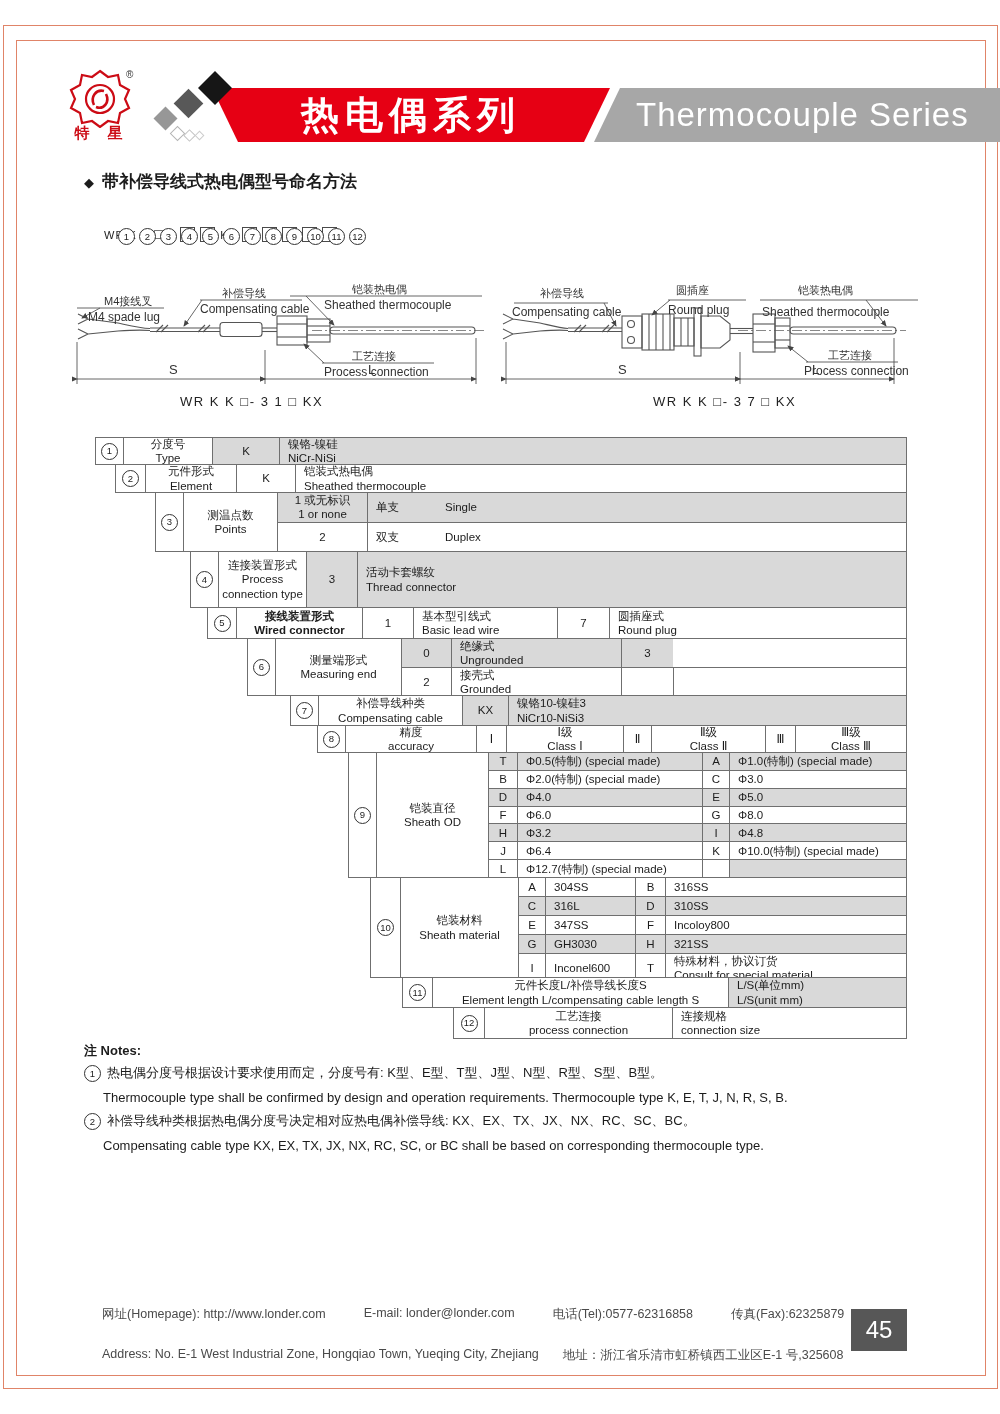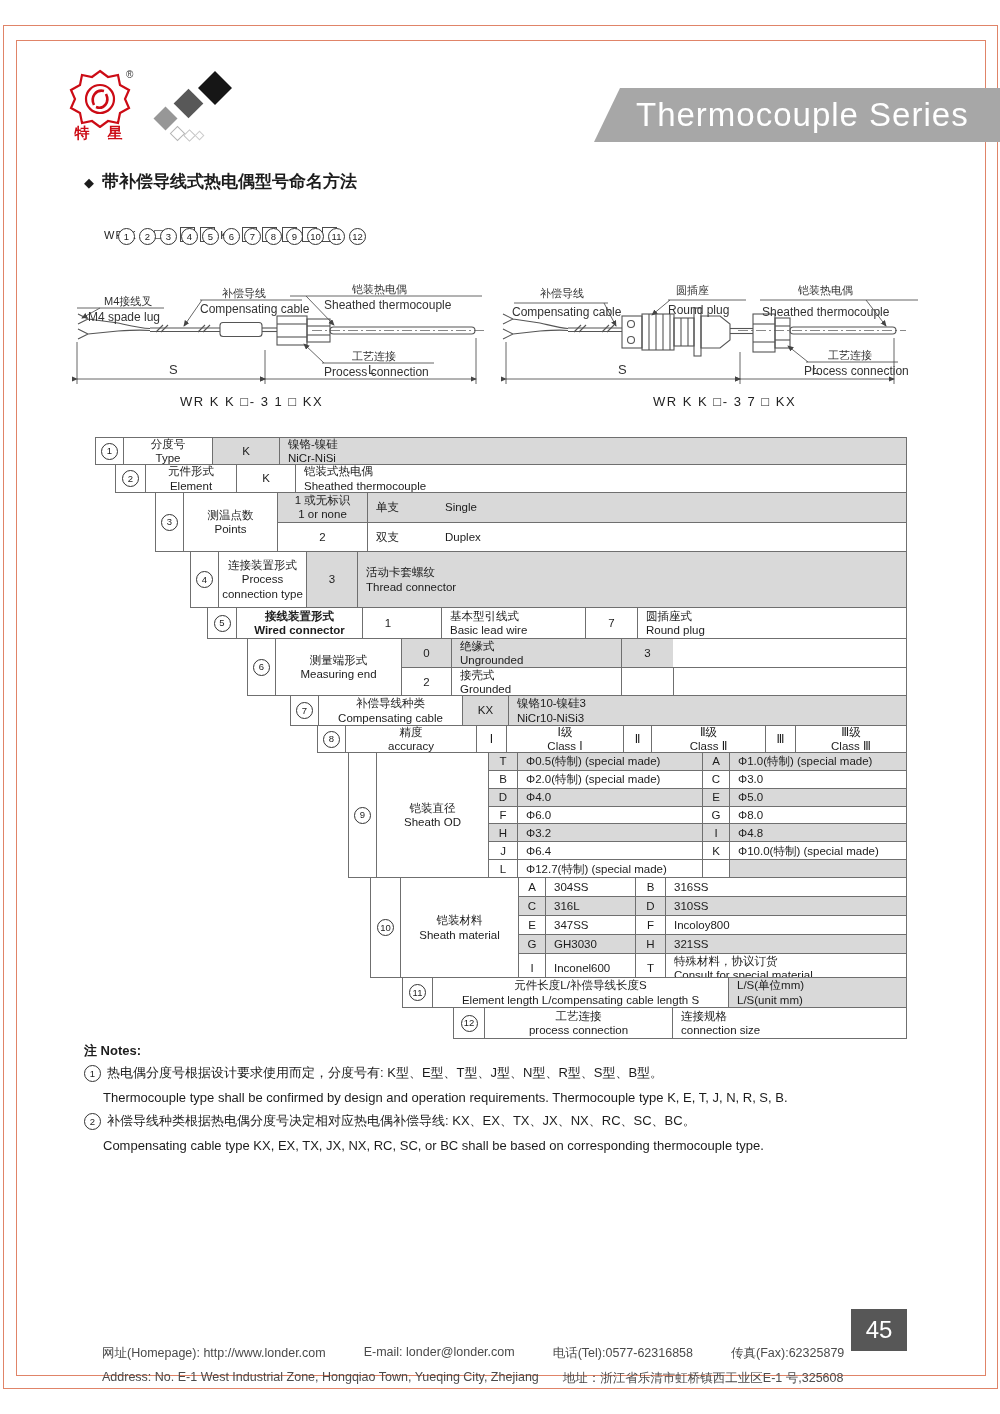--- a/index.html
+++ b/index.html
@@ -52,22 +52,22 @@
   .wrap .cn,.wrap .en{white-space:normal;}
   .pair{display:flex;gap:46px;align-items:baseline;}
   
   .notes{position:absolute;left:84px;top:1044px;font-size:13px;line-height:1.0;}
   .notes .nrow{margin-bottom:9px;display:flex;gap:6px;align-items:baseline;}
   .notes .ind{margin-left:19px;}
   .notes .hd{font-weight:bold;margin-bottom:8px;}
   
   .footer{position:absolute;left:102px;top:1306px;width:740px;font-size:12.5px;color:#4a4a4a;}
   .footer .f1{display:flex;gap:0;}
-  .footer .f1 span{margin-right:38px;white-space:nowrap;margin-top:39px;}
-  .footer .f2{margin-top:8px;display:flex;}
+  .footer .f1 span{margin-right:38px;white-space:nowrap;}
+  .footer .f2{margin-top:24px;display:flex;}
   .footer .f2 span{margin-right:24px;white-space:nowrap;}
   .pagebox{position:absolute;left:851px;top:1309px;width:56px;height:42px;background:#575757;
            color:#fff;font-size:24px;display:flex;align-items:center;justify-content:center;}
 </style>
 </head>
 <body>
 
 <div class="page">
 
   <div class="frame" style="left:3px;top:25px;width:993px;height:1362px;"></div>
@@ -83,20 +83,23 @@
   </svg>
   <div class="brand">特 星</div>
 
   <div class="diamond" style="left:203px;top:76px;width:24px;height:24px;background:#161616;"></div>
   <div class="diamond" style="left:178px;top:93px;width:21px;height:21px;background:#585858;"></div>
   <div class="diamond" style="left:157px;top:110px;width:17px;height:17px;background:#979797;"></div>
   <div class="diamond" style="left:172px;top:128px;width:9px;height:9px;border:1px solid #b5b5b5;background:#fff;"></div>
   <div class="diamond" style="left:185px;top:131px;width:7px;height:7px;border:1px solid #c2c2c2;background:#fff;"></div>
   <div class="diamond" style="left:196px;top:132px;width:5px;height:5px;border:1px solid #cccccc;background:#fff;"></div>
 
+  <div class="banner-red">
+    <span>热电偶系列</span>
+  </div>
   <div class="banner-gray">
     <span>Thermocouple Series</span>
   </div>
 
   <div class="title">
     <span style="font-size:13px;">◆</span>
     <span>带补偿导线式热电偶型号命名方法</span>
   </div>
 
   <div class="codeline">
@@ -343,21 +346,21 @@
     <div class="tcell" style="width:28px;">
         <span class="circ">5</span>
       </div>
     <div class="tcell" style="width:126px;font-weight:bold;">
         <div class="cn">接线装置形式</div>
         <div class="en">Wired connector</div>
       </div>
     <div class="tcell" style="width:51px;">
         <div class="cn">1</div>
       </div>
-    <div class="tcell left" style="width:144px;margin-left:28px;">
+    <div class="tcell left" style="width:144px;">
         <div class="cn">基本型引线式</div>
         <div class="en">Basic lead wire</div>
       </div>
     <div class="tcell" style="width:52px;">
         <div class="cn">7</div>
       </div>
     <div class="tcell left fill">
         <div class="cn">圆插座式</div>
         <div class="en">Round plug</div>
       </div>

